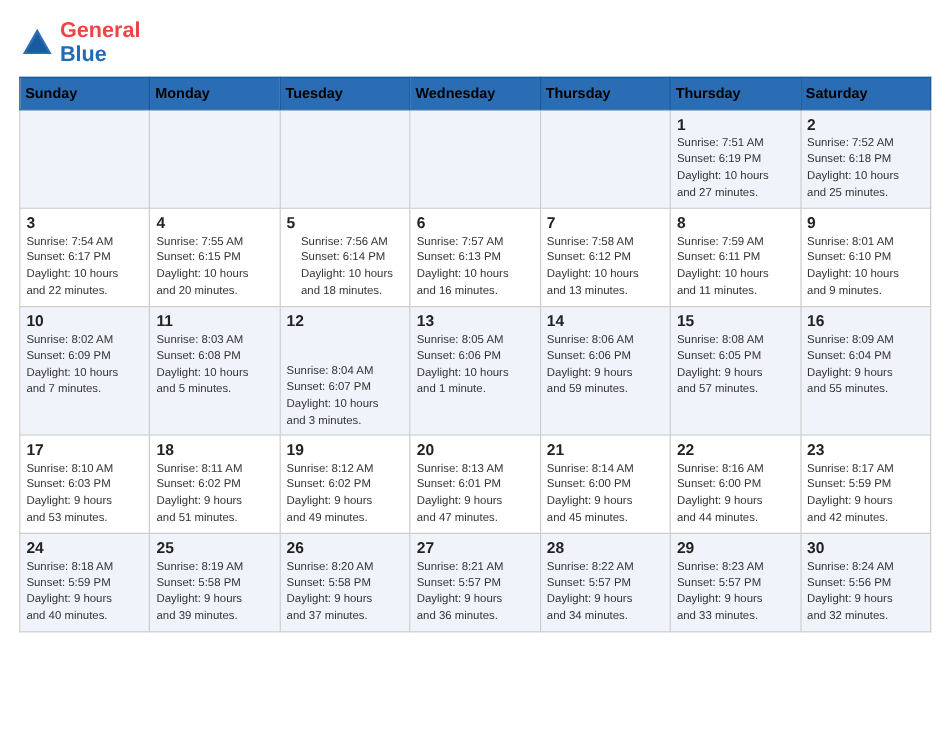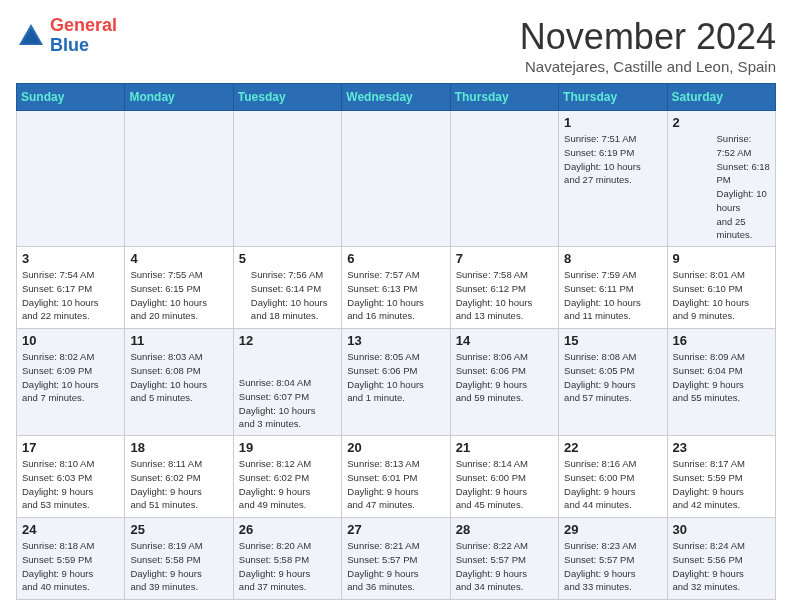--- a/index.html
+++ b/index.html
@@ -44,21 +44,21 @@
       font-size: 15px;
       color: #555;
     }
     table {
       width: 100%;
       border-collapse: collapse;
       table-layout: fixed;
     }
     th {
       background-color: #2a6db5;
-      color: #5eead4;
+      color: #000000;
       font-size: 12px;
       font-weight: bold;
       padding: 6px 4px;
       text-align: left;
       border: 1px solid #1a5a9a;
     }
     td {
       border: 1px solid #ccc;
       vertical-align: top;
       padding: 4px 5px;
@@ -92,24 +92,20 @@
   <div class="logo">
     <svg class="logo-icon" viewBox="0 0 40 40">
       <polygon points="20,4 36,32 4,32" fill="#2a6db5"></polygon>
       <polygon points="20,10 32,30 8,30" fill="#1a5aa0"></polygon>
     </svg>
     <div class="logo-text">
       <div><span class="general">General</span></div>
       <div><span class="blue">Blue</span></div>
     </div>
   </div>
-  <div class="title-block">
-    <div class="month-title">November 2024</div>
-    <div class="subtitle">Navatejares, Castille and Leon, Spain</div>
-  </div>
 </div>
 
 <table>
   <thead>
     <tr>
     <th>Sunday</th>
         <th>Monday</th>
         <th>Tuesday</th>
         <th>Wednesday</th>
         <th>Thursday</th>
@@ -126,21 +122,21 @@
         <td class="alt-row empty"></td>
         <td class="alt-row">
           <div class="day-number">1</div>
           <div class="day-info" style="white-space: pre-line;">Sunrise: 7:51 AM
 Sunset: 6:19 PM
 Daylight: 10 hours
 and 27 minutes.</div>
         </td>
         <td class="alt-row">
           <div class="day-number">2</div>
-          <div class="day-info" style="white-space: pre-line; margin-left: 44px;">Sunrise: 7:52 AM
+          <div class="day-info" style="white-space: pre-line;">Sunrise: 7:52 AM
 Sunset: 6:18 PM
 Daylight: 10 hours
 and 25 minutes.</div>
         </td>
       </tr>
       <tr>
         <td>
           <div class="day-number">3</div>
           <div class="day-info" style="white-space: pre-line;">Sunrise: 7:54 AM
 Sunset: 6:17 PM

